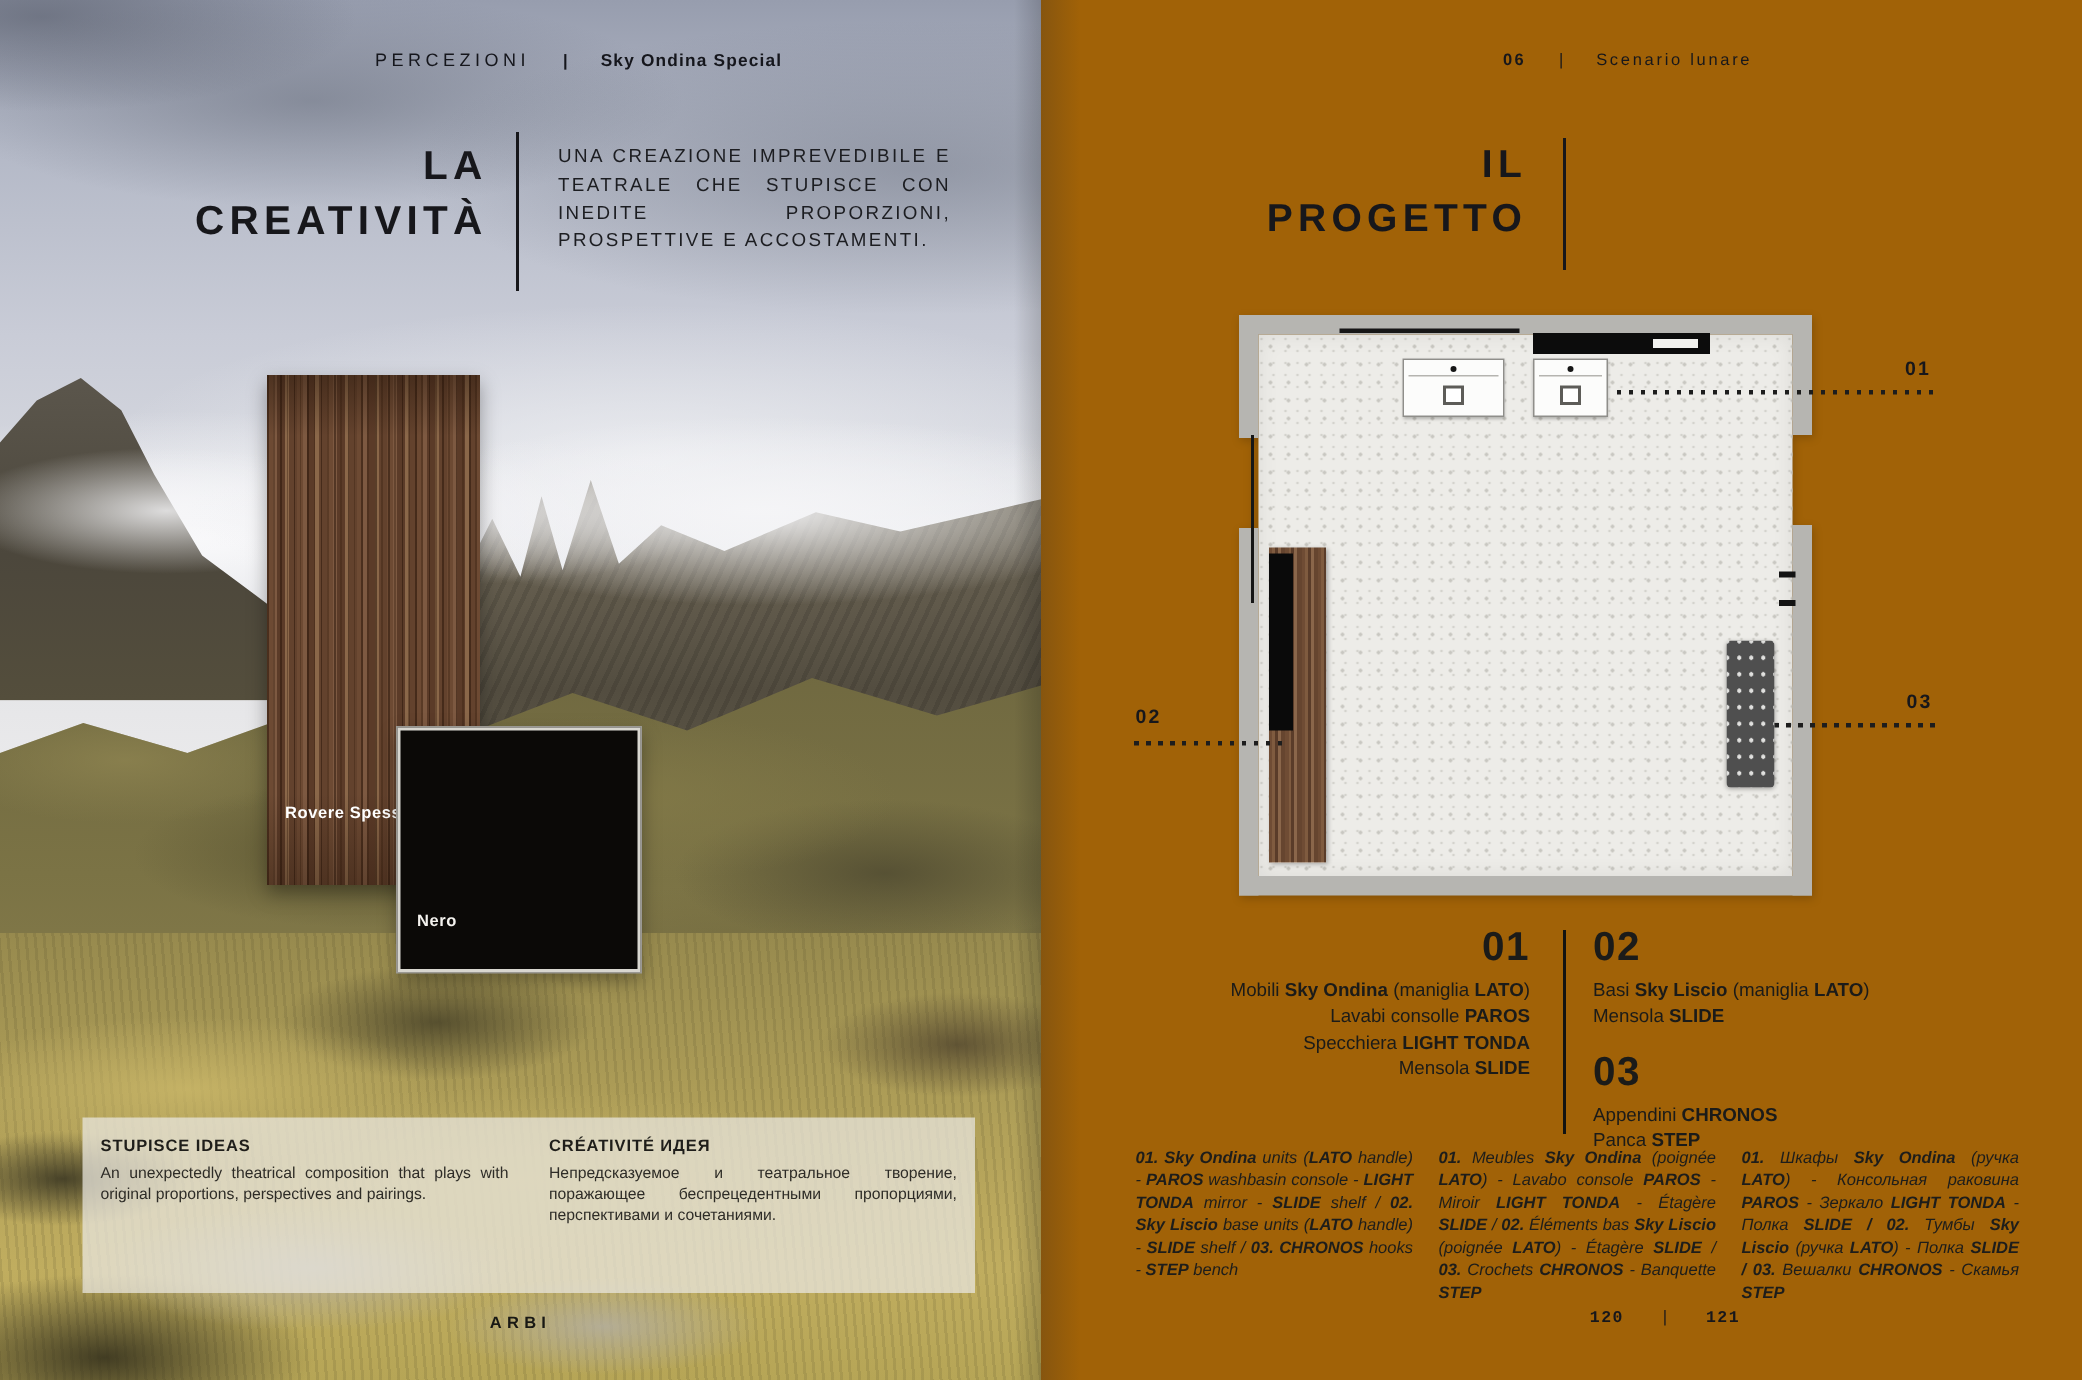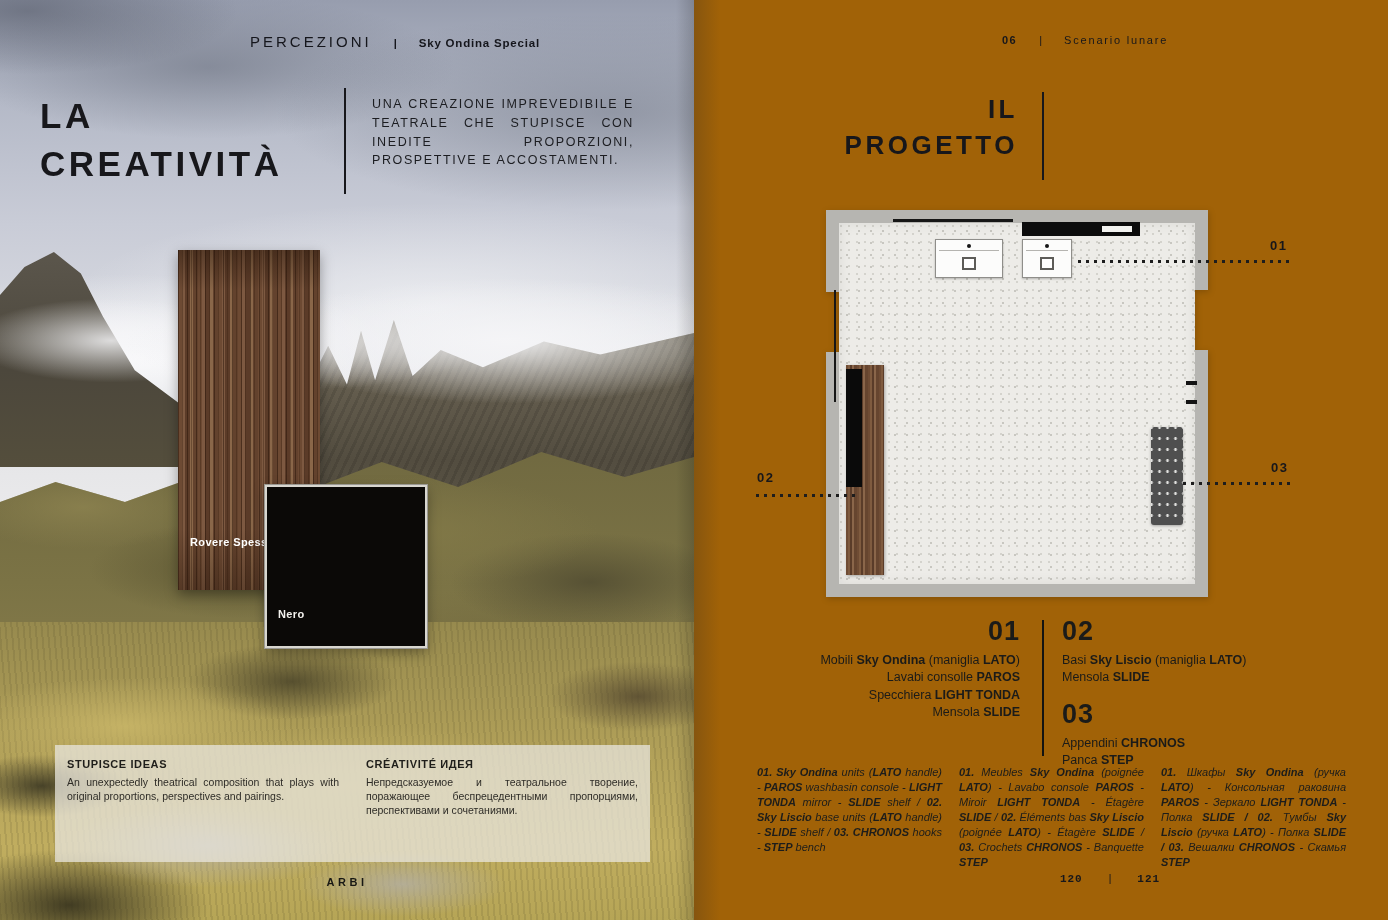--- a/index.html
+++ b/index.html
@@ -51,26 +51,26 @@
       radial-gradient(200px 60px at 30% 75%, rgba(183,178,163,.85), transparent 70%),
       radial-gradient(160px 50px at 58% 88%, rgba(179,174,159,.85), transparent 65%),
       radial-gradient(120px 45px at 6% 55%, rgba(60,56,35,.9), transparent 70%),
       radial-gradient(150px 55px at 42% 20%, rgba(74,68,41,.85), transparent 70%),
       radial-gradient(130px 50px at 92% 25%, rgba(85,73,47,.85), transparent 70%),
       radial-gradient(200px 80px at 10% 95%, rgba(53,49,29,.9), transparent 70%),
       repeating-linear-gradient(85deg, rgba(60,55,30,.12) 0 2px, rgba(0,0,0,0) 2px 6px),
       linear-gradient(180deg,#978a4e,#b2a159 45%,#c0ad5f 75%,#b6a556); }
 
   .lp-head { position:absolute; left:250px; top:33px; display:flex; align-items:baseline; z-index:10; color:#15161c; }
-  .lp-head .sec { font-size:15px; letter-spacing:3px; }
+  .lp-head .sec { font-size:12px; letter-spacing:3px; }
   .lp-head .sep { margin:0 22px; font-size:11px; font-weight:700; }
   .lp-head .ed  { font-size:11.5px; font-weight:700; letter-spacing:.8px; }
 
-  .lp-title { position:absolute; left:40px; top:92px; width:285px; z-index:10;
-    color:#17171b; font-weight:700; font-size:35px; letter-spacing:3.5px; line-height:1.38; }
+  .lp-title { position:absolute; left:40px; top:92px; width:285px; text-align:right; z-index:10;
+    color:#17171b; font-weight:700; font-size:27px; letter-spacing:3.5px; line-height:1.38; }
   .lp-rule { position:absolute; left:344px; top:88px; width:2px; height:106px; background:#17171b; z-index:10; }
   .lp-intro { position:absolute; left:372px; top:95px; width:262px; z-index:10;
     font-size:12.5px; letter-spacing:1.6px; line-height:1.5; text-align:justify; color:#1c1d21; }
 
   .sample-wood { position:absolute; left:178px; top:250px; width:142px; height:340px; z-index:8;
     background:
       linear-gradient(180deg, rgba(30,15,5,.4) 0, rgba(30,15,5,0) 12%, rgba(30,15,5,0) 82%, rgba(30,15,5,.3) 100%),
       repeating-linear-gradient(90deg, rgba(40,20,8,.5) 0 1px, rgba(0,0,0,0) 1px 4px, rgba(60,35,18,.4) 4px 5px, rgba(0,0,0,0) 5px 9px),
       repeating-linear-gradient(90deg,#6d4a33 0 4px,#7d5941 4px 7px,#5b3b28 7px 12px,#8a6749 12px 15px,#63422d 15px 20px);
     box-shadow:0 5px 12px rgba(0,0,0,.35); }

